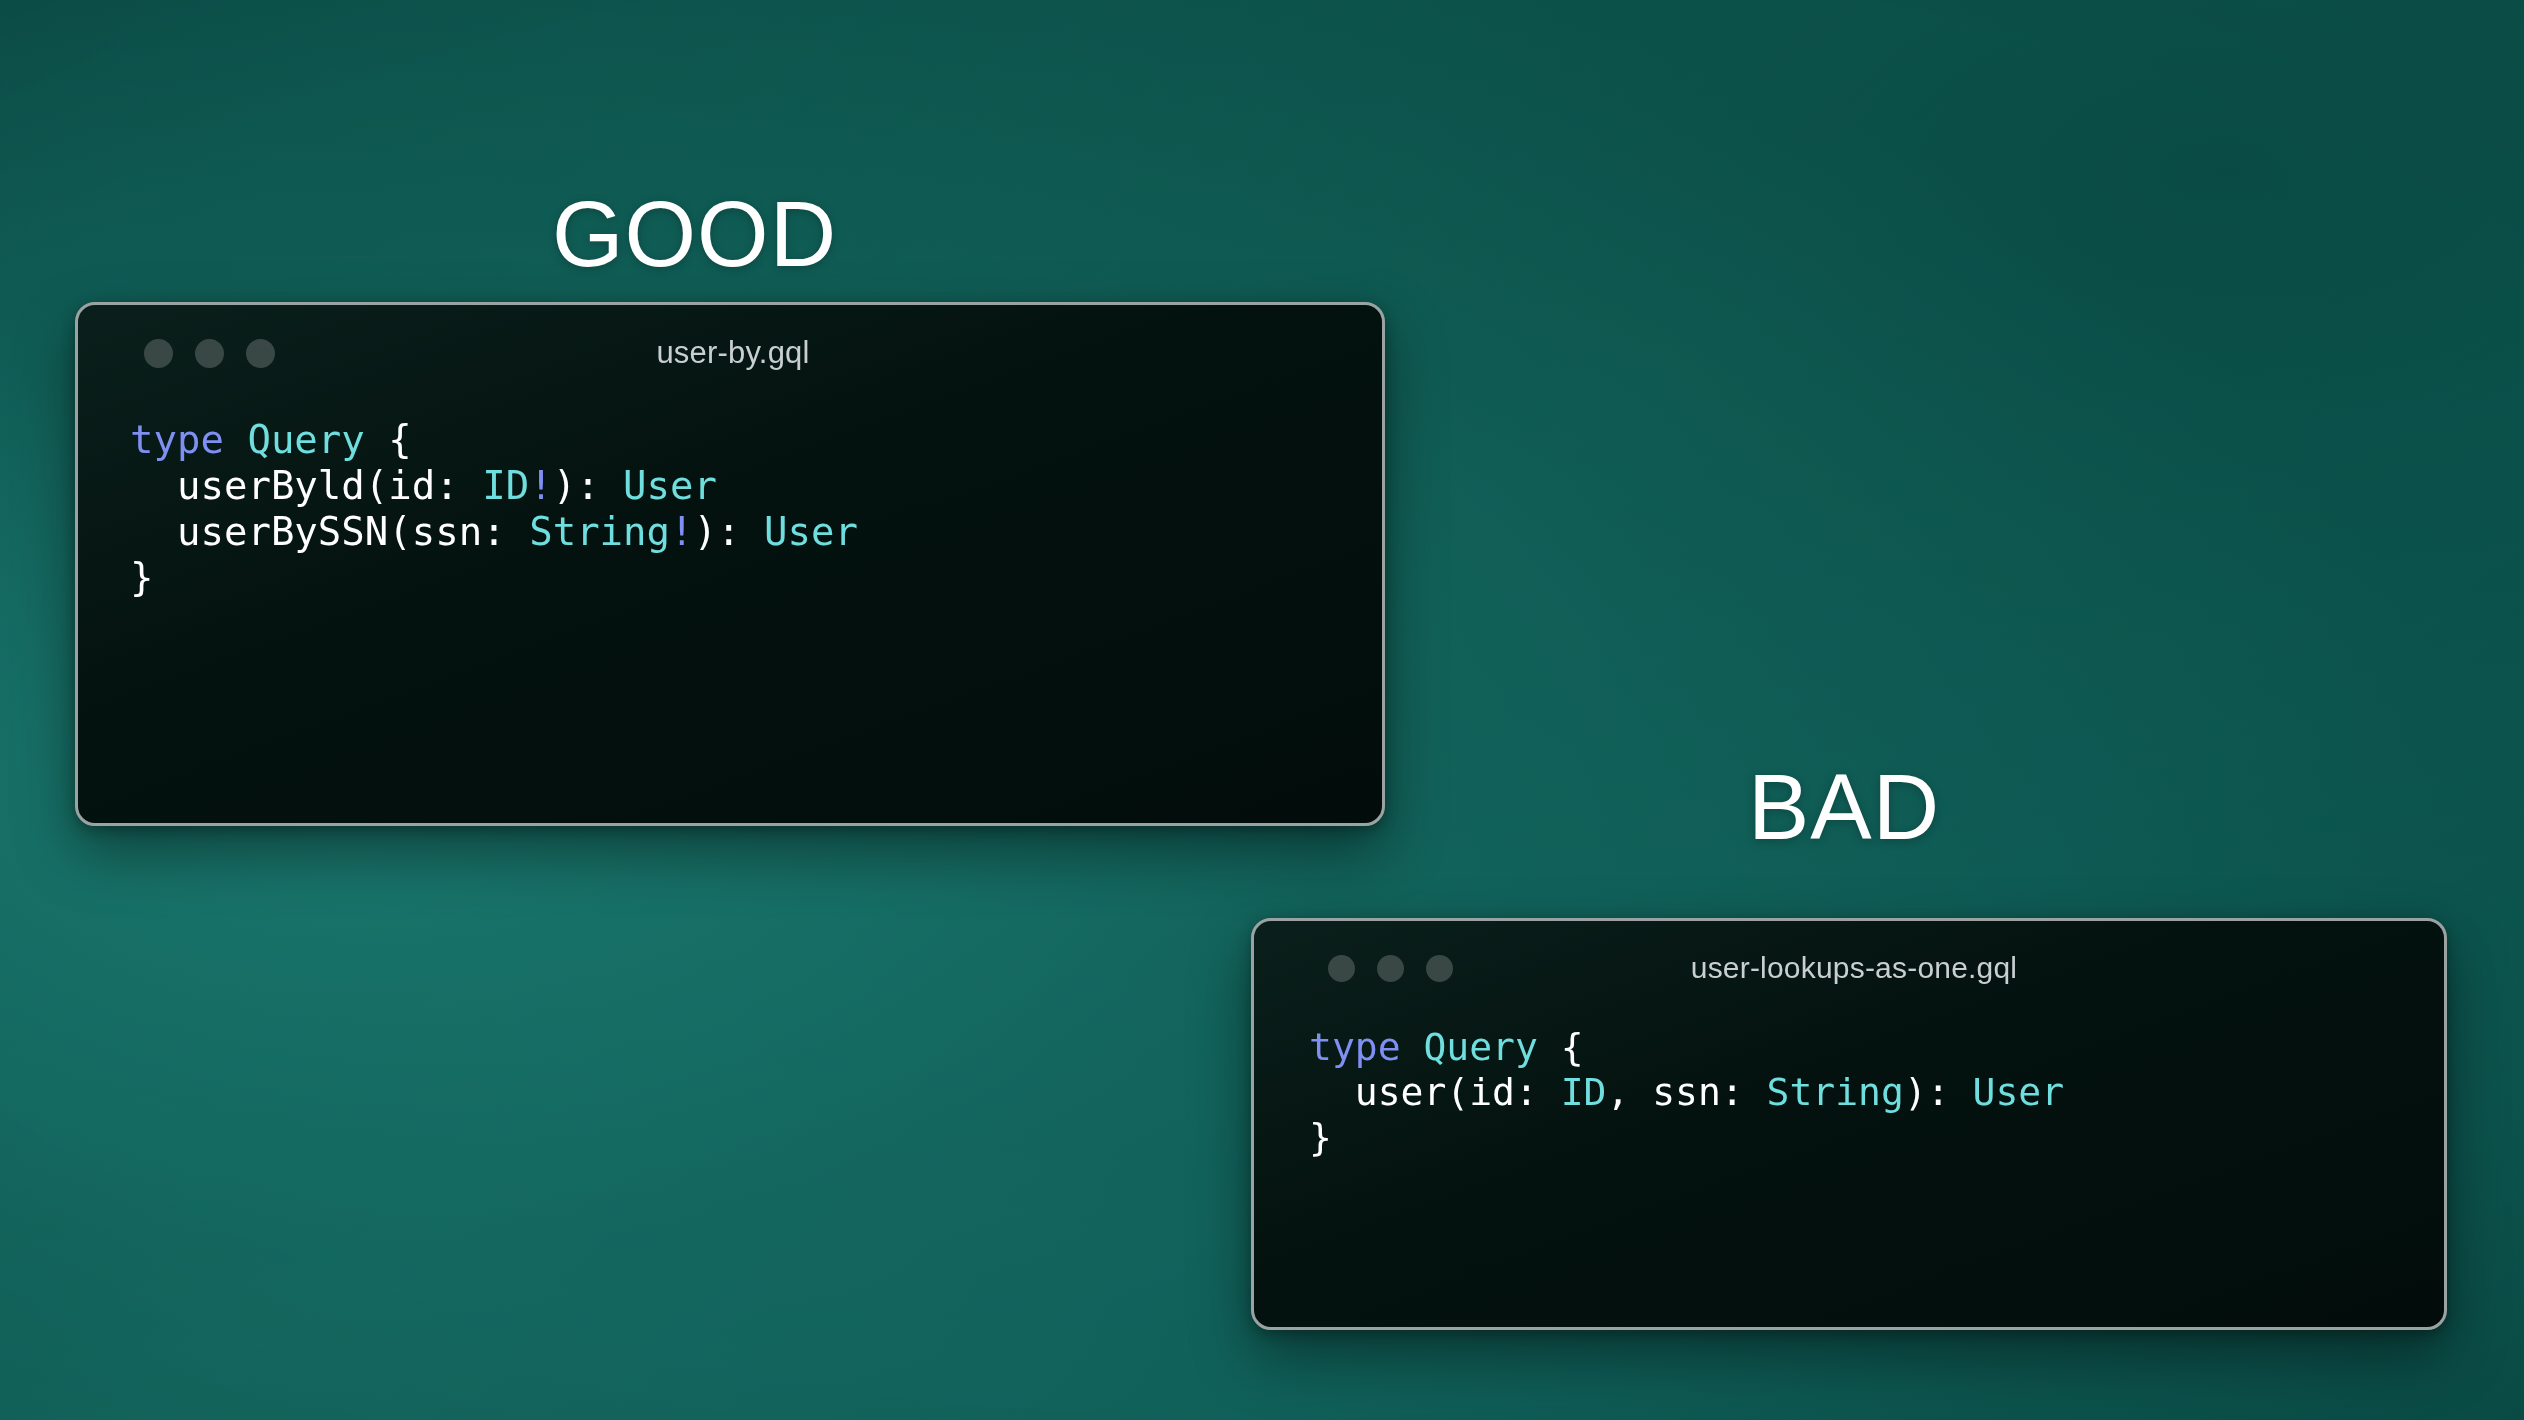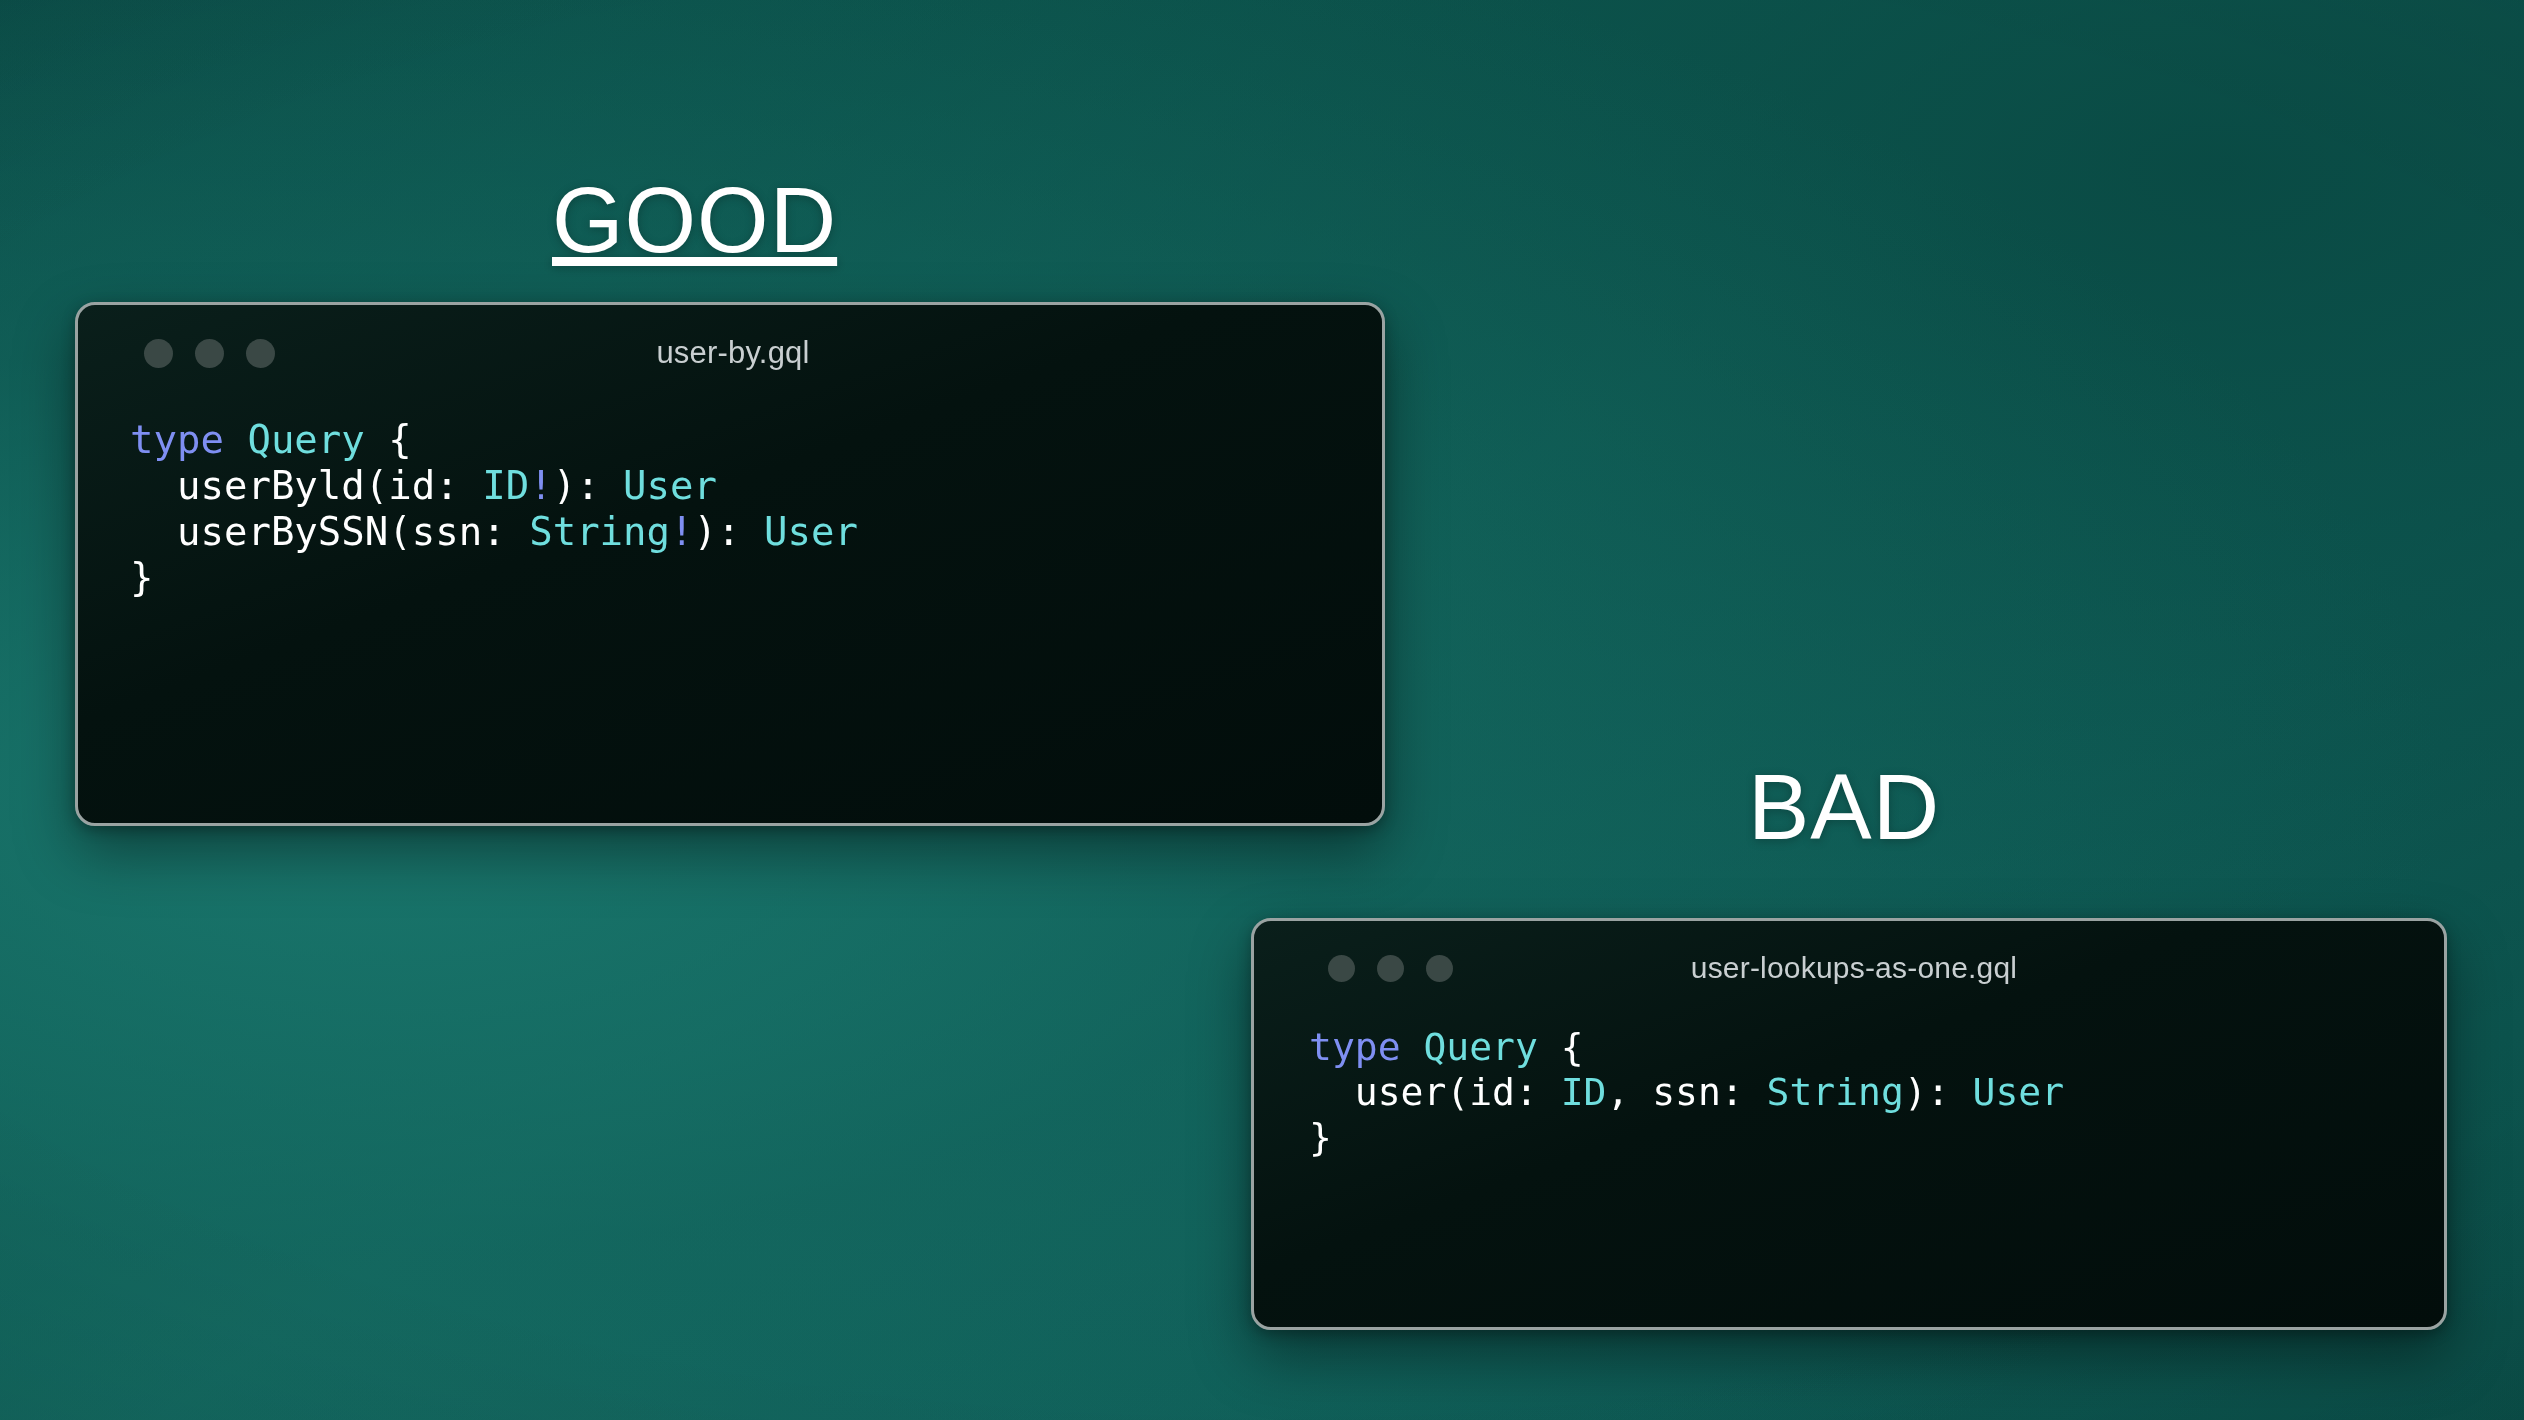--- a/index.html
+++ b/index.html
@@ -35,21 +35,21 @@
   .callout {
     position: absolute;
     color: #ffffff;
     font-size: 92px;
     font-weight: 300;
     letter-spacing: 1px;
     line-height: 1;
     white-space: nowrap;
     text-shadow: 0 2px 10px rgba(0,0,0,0.25);
   }
-  #label-good { left: 552px; top: 174px; text-decoration: underline; }
+  #label-good { left: 552px; top: 188px; }
   #label-bad  { left: 1748px; top: 761px; }
 
   
   .window {
     position: absolute;
     background: linear-gradient(160deg, #0a1f1b 0%, #04120f 42%, #020d0b 100%);
     border: 3px solid #9aa3a2;
     border-radius: 20px;
     box-shadow: 0 26px 60px rgba(0,0,0,0.42), 0 4px 14px rgba(0,0,0,0.30);
     box-sizing: border-box;

